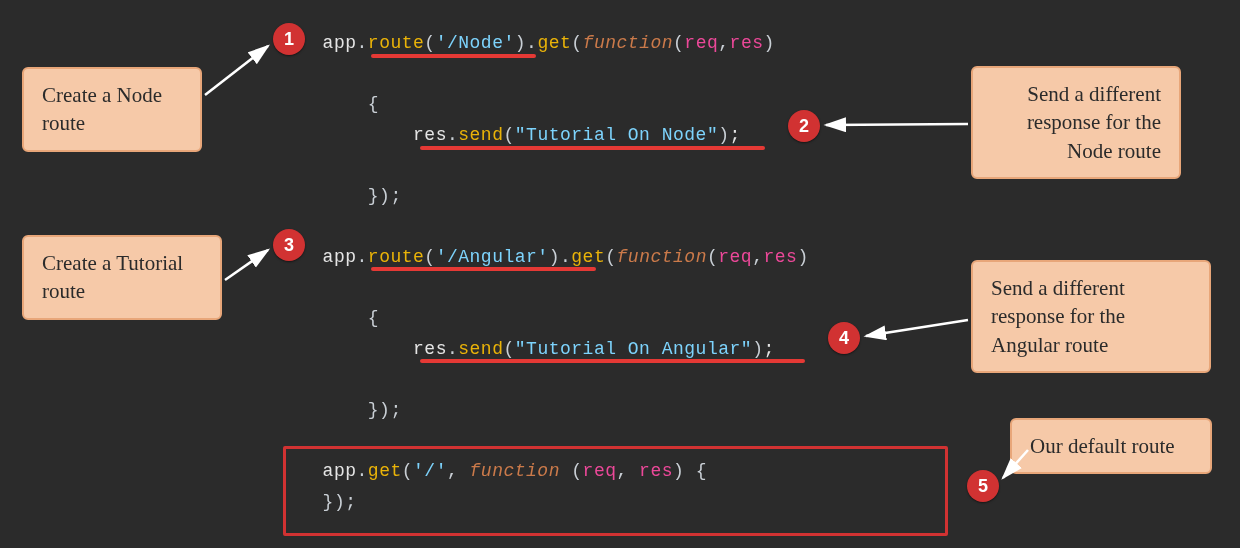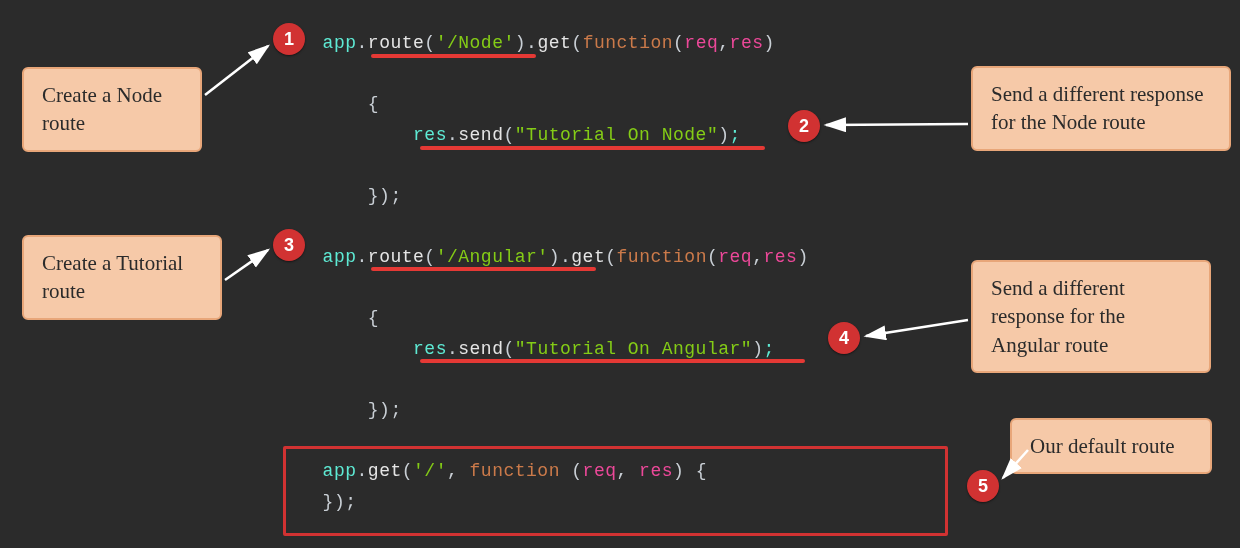--- a/index.html
+++ b/index.html
@@ -13,26 +13,26 @@
   }
   .code-area {
     position: absolute;
     left: 300px;
     top: 28px;
     font-size: 18px;
     line-height: 1.7;
     letter-spacing: .5px;
   }
   .line { white-space: pre; position: relative; }
-  .t-white { color: #5eead4; }
+  .t-white { color: #e5e5e5; }
   .t-dot   { color: #c9cfd5; }
-  .t-meth  { color: #e5e5e5; }   
+  .t-meth  { color: #eab308; }   
   .t-paren { color: #c9cfd5; }
-  .t-str   { color: #84cc16; }   
-  .t-kw    { color: #cb7a4a; }   
+  .t-str   { color: #7dd3fc; }   
+  .t-kw    { color: #cb7a4a; font-style: italic; }   
   .t-arg   { color: #ec4899; }   
   .t-brace { color: #c9cfd5; }
   .t-comma { color: #c9cfd5; }
 
   .underline {
     position: absolute;
     height: 4px;
     background: #e53935;
     border-radius: 2px;
   }
@@ -105,21 +105,21 @@
 </div>
 
 <div class="underline" style="left:371px; top:54px; width:165px;"></div>
 <div class="underline" style="left:420px; top:146px; width:345px;"></div>
 <div class="underline" style="left:371px; top:267px; width:225px;"></div>
 <div class="underline" style="left:420px; top:359px; width:385px;"></div>
 
 <div class="default-box" style="left:283px; top:446px; width:665px; height:90px;"></div>
 
 <div class="callout" style="left:22px; top:67px; width:180px;">Create a Node route</div>
-<div class="callout" style="left:971px; top:66px; width:260px;">Send a different response for the Node route</div>
+<div class="callout" style="left:971px; top:66px; width:210px;text-align:right;">Send a different response for the Node route</div>
 <div class="callout" style="left:22px; top:235px; width:200px;">Create a Tutorial route</div>
 <div class="callout" style="left:971px; top:260px; width:240px;">Send a different response for the Angular route</div>
 <div class="callout" style="left:1010px; top:418px; width:202px;">Our default route</div>
 
 <div class="marker" style="left:273px; top:23px;">1</div>
 <div class="marker" style="left:788px; top:110px;">2</div>
 <div class="marker" style="left:273px; top:229px;">3</div>
 <div class="marker" style="left:828px; top:322px;">4</div>
 <div class="marker" style="left:967px; top:470px;">5</div>
 

